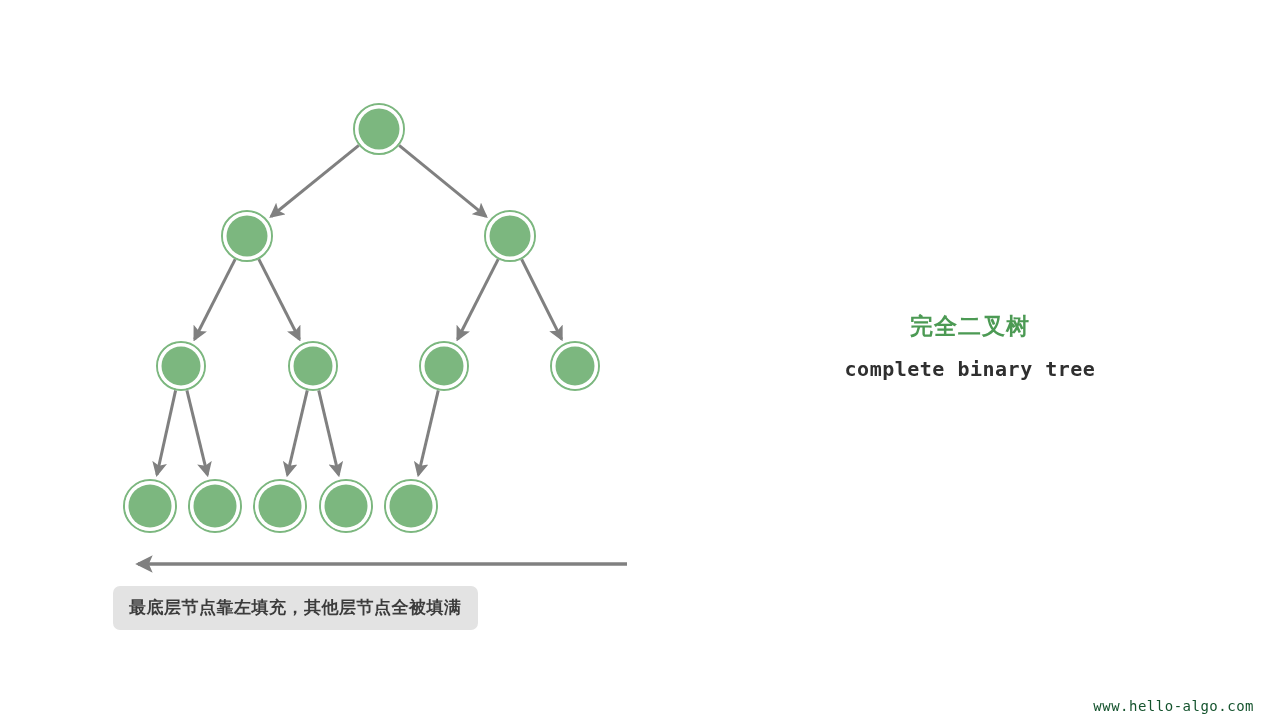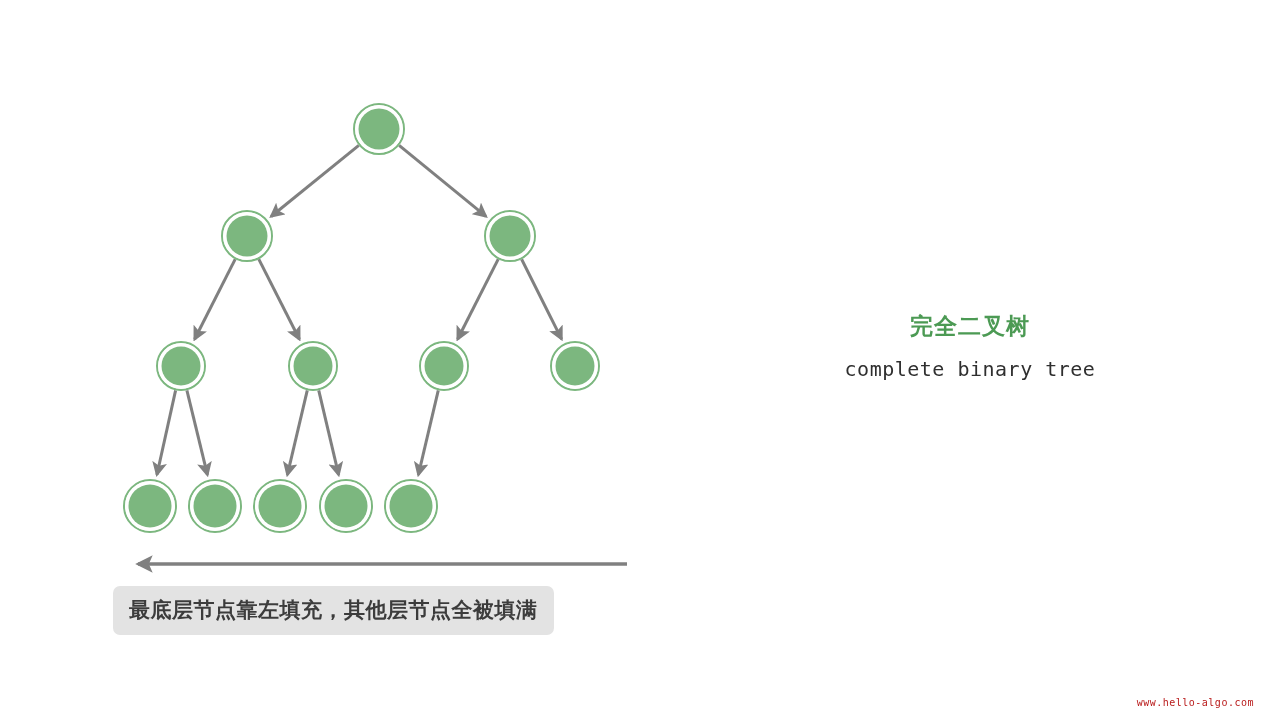--- a/index.html
+++ b/index.html
@@ -36,40 +36,41 @@
     letter-spacing: 1px;
     line-height: 32px;
   }
   .label-sub {
     margin-top: 14px;
     font-size: 20px;
     color: #2F2F2F;
     font-family: "DejaVu Sans Mono", "Liberation Mono", monospace;
     letter-spacing: 0.5px;
     line-height: 26px;
+    font-weight: bold;
   }
   .caption-pill {
     position: absolute;
     left: 113px;
     top: 586px;
     padding: 10px 16px 11px 16px;
     background: #E3E3E3;
     border-radius: 7px;
-    font-size: 21px;
+    font-size: 17px;
     font-weight: bold;
     color: #3C3C3C;
     letter-spacing: 0.5px;
     white-space: nowrap;
   }
   .watermark {
     position: absolute;
     right: 26px;
-    bottom: 12px;
-    font-size: 10px;
-    color: #b91c1c;
+    bottom: 6px;
+    font-size: 14px;
+    color: #14532d;
     font-family: "DejaVu Sans Mono", "Liberation Mono", monospace;
     letter-spacing: 0.5px;
   }
 </style>
 </head>
 <body>
 
 <svg id="canvas" viewBox="0 0 1280 720">
   <defs>
     <marker id="arrowhead" markerWidth="5" markerHeight="5" refX="4.2" refY="2.5" orient="auto" markerUnits="strokeWidth">

